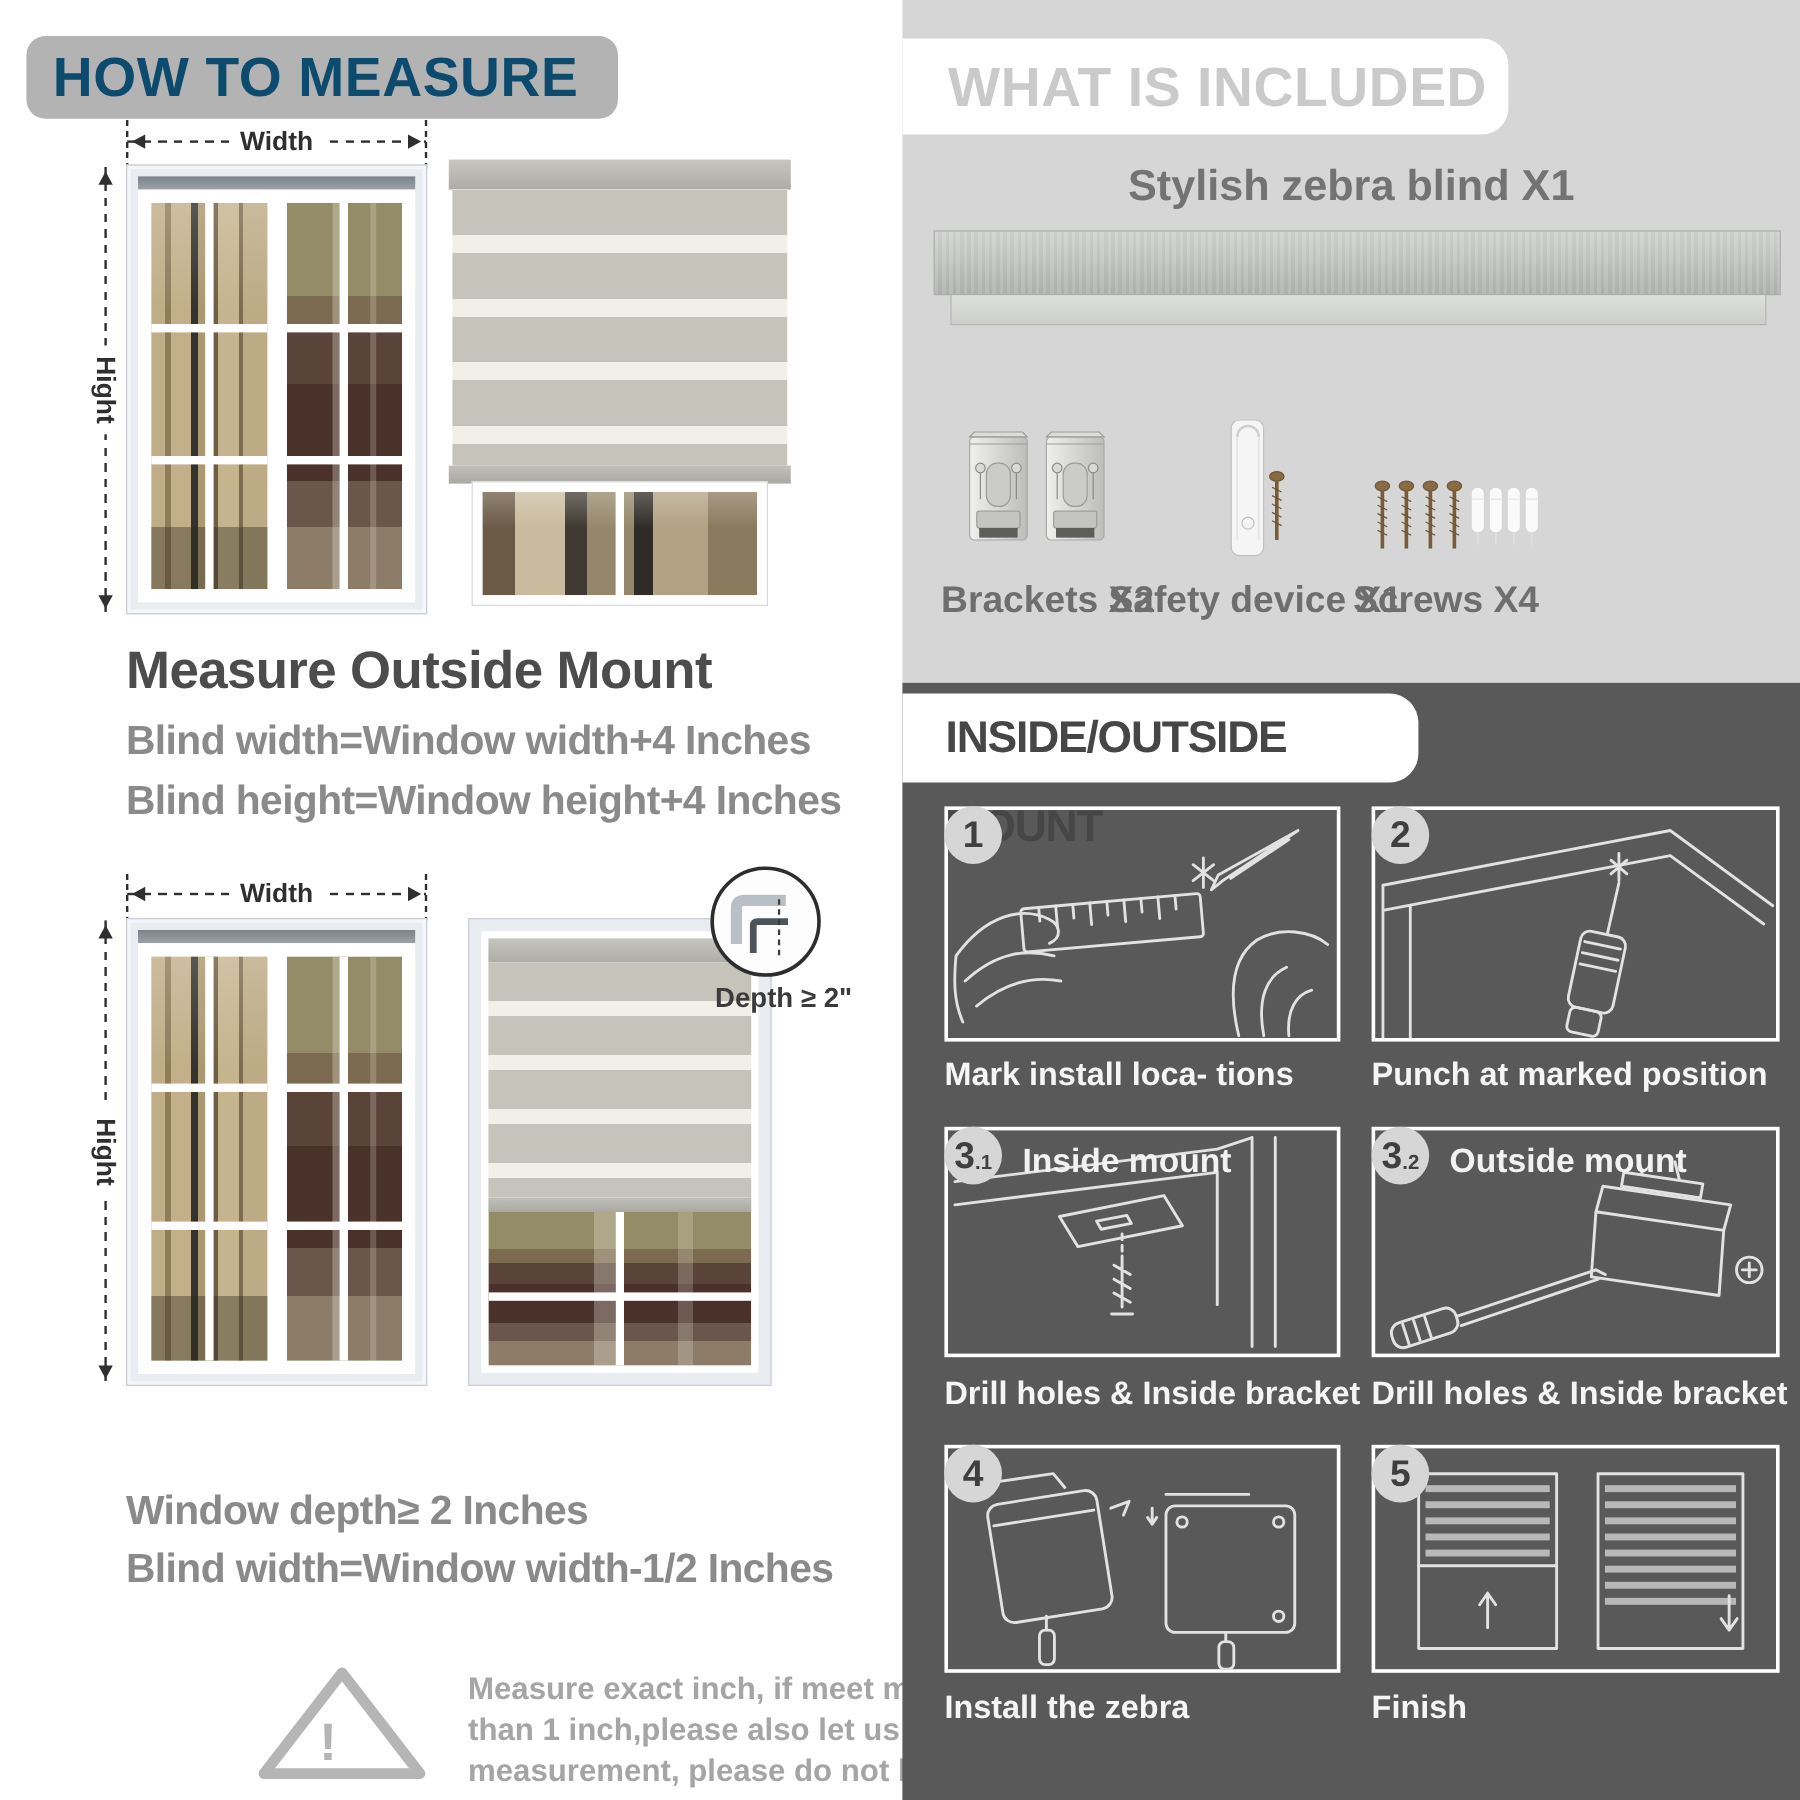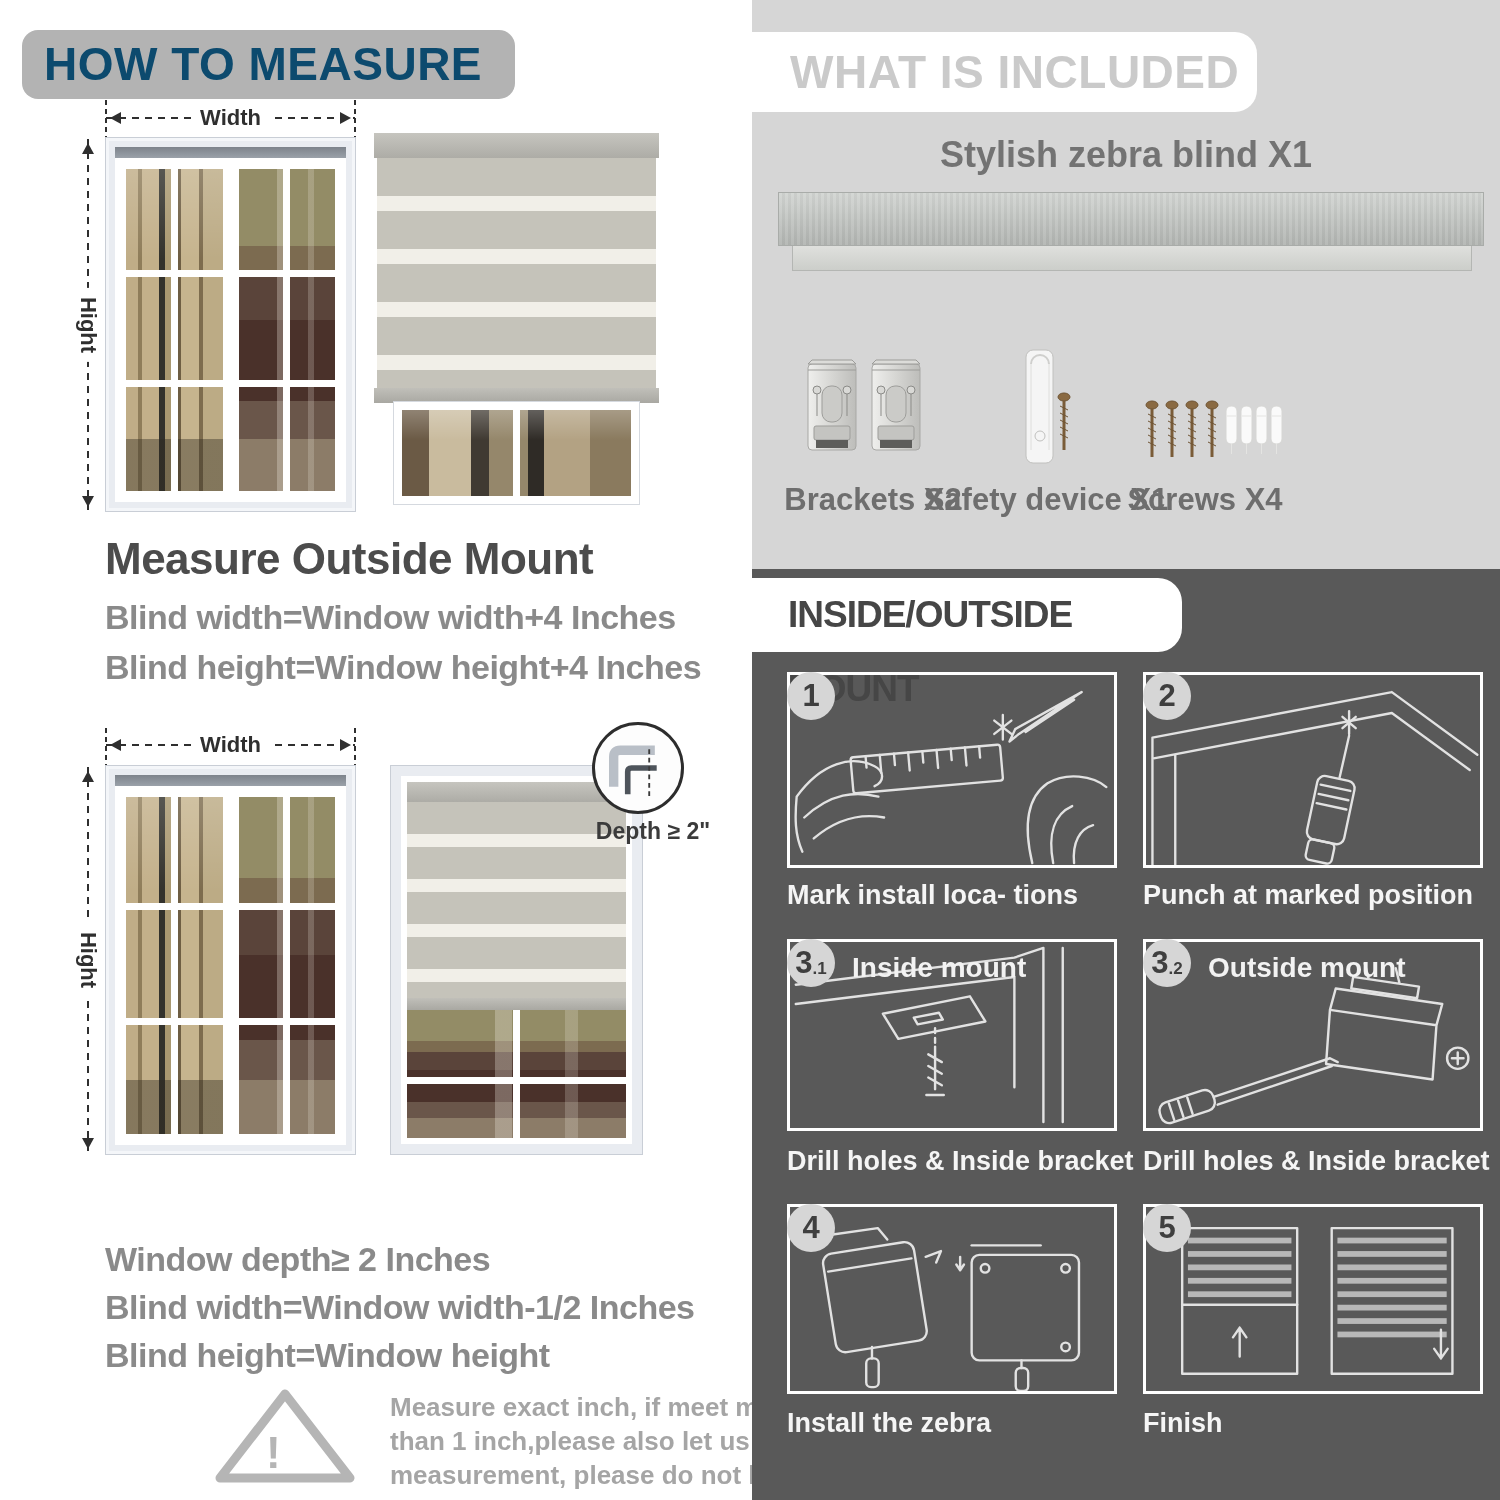--- a/index.html
+++ b/index.html
@@ -233,21 +233,20 @@
     <svg viewBox="0 0 92 92" width="86" height="86">
       <path d="M20,66 V34 q0,-7 7,-7 H64" stroke="#b9bfc7" stroke-width="10" fill="none"></path>
       <path d="M35,74 V50 q0,-4 4,-4 H66" stroke="#4e545b" stroke-width="6" fill="none"></path>
       <path d="M58,26 V76" stroke="#3a3a3a" stroke-width="2" stroke-dasharray="5 4" fill="none"></path>
     </svg>
   </div>
   <div class="abs depth-note" style="left:578px; top:818px;">Depth ≥ 2"</div>
 
   <div class="abs eq-line" style="left:105px; top:1240px;">Window depth≥ 2 Inches</div>
   <div class="abs eq-line" style="left:105px; top:1288px;">Blind width=Window width-1/2 Inches</div>
-  <div class="abs eq-line" style="left:105px; top:1336px;">Blind height=Window height</div>
 
   <svg class="abs" style="left:212px; top:1386px;" width="146" height="100" viewBox="0 0 146 100">
     <polygon points="73,8 138,92 8,92" fill="none" stroke="#b5b5b5" stroke-width="9" stroke-linejoin="round"></polygon>
   </svg>
   <span class="warn-mark" style="left:266px; top:1428px;">!</span>
   <div class="abs warn-line" style="left:390px; top:1392px;">Measure exact inch, if meet measurement less</div>
   <div class="abs warn-line" style="left:390px; top:1426px;">than 1 inch,please also let us know exact</div>
   <div class="abs warn-line" style="left:390px; top:1460px;">measurement, please do not leave it</div>
 
   <div class="abs panel-included"></div>

